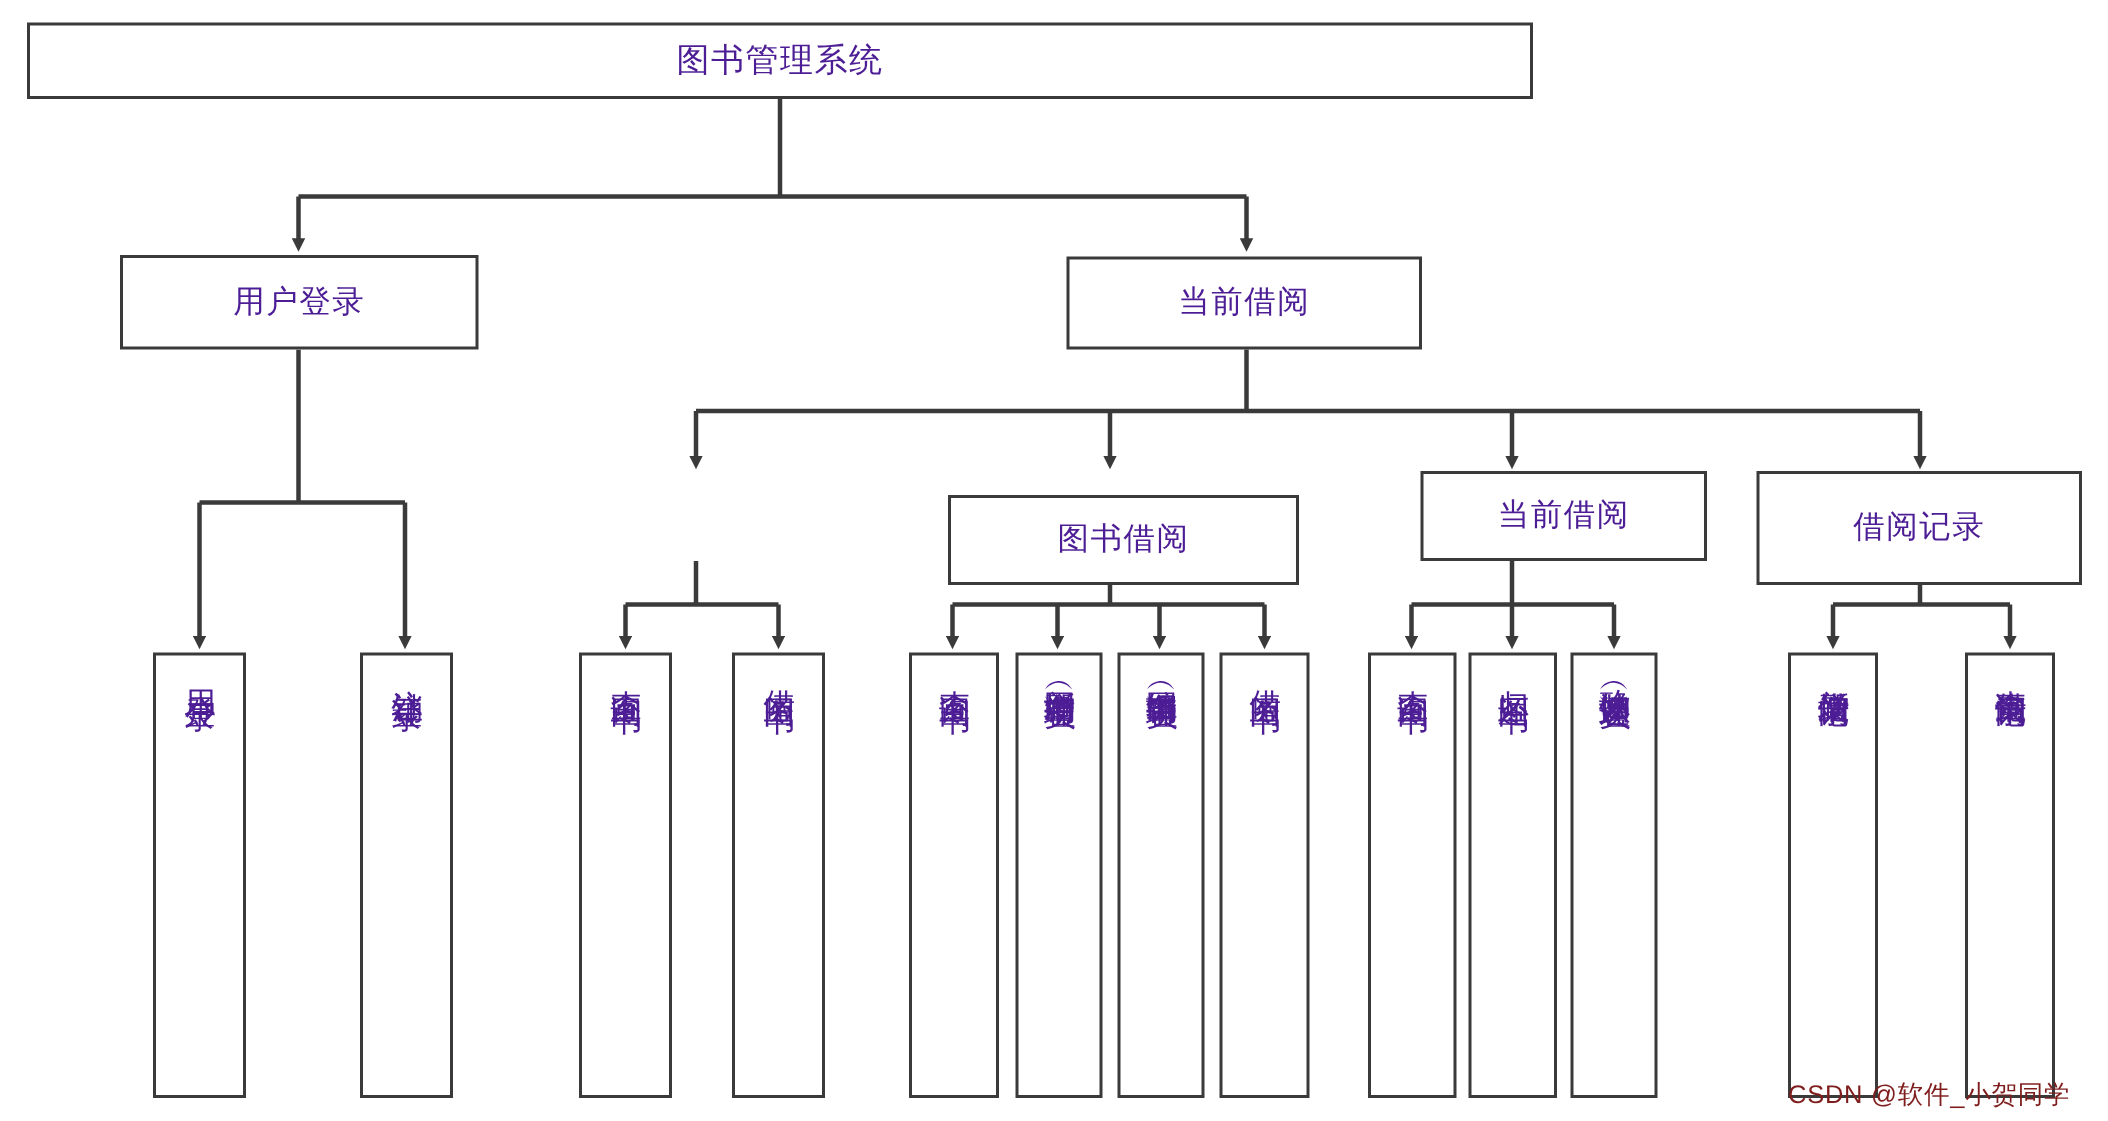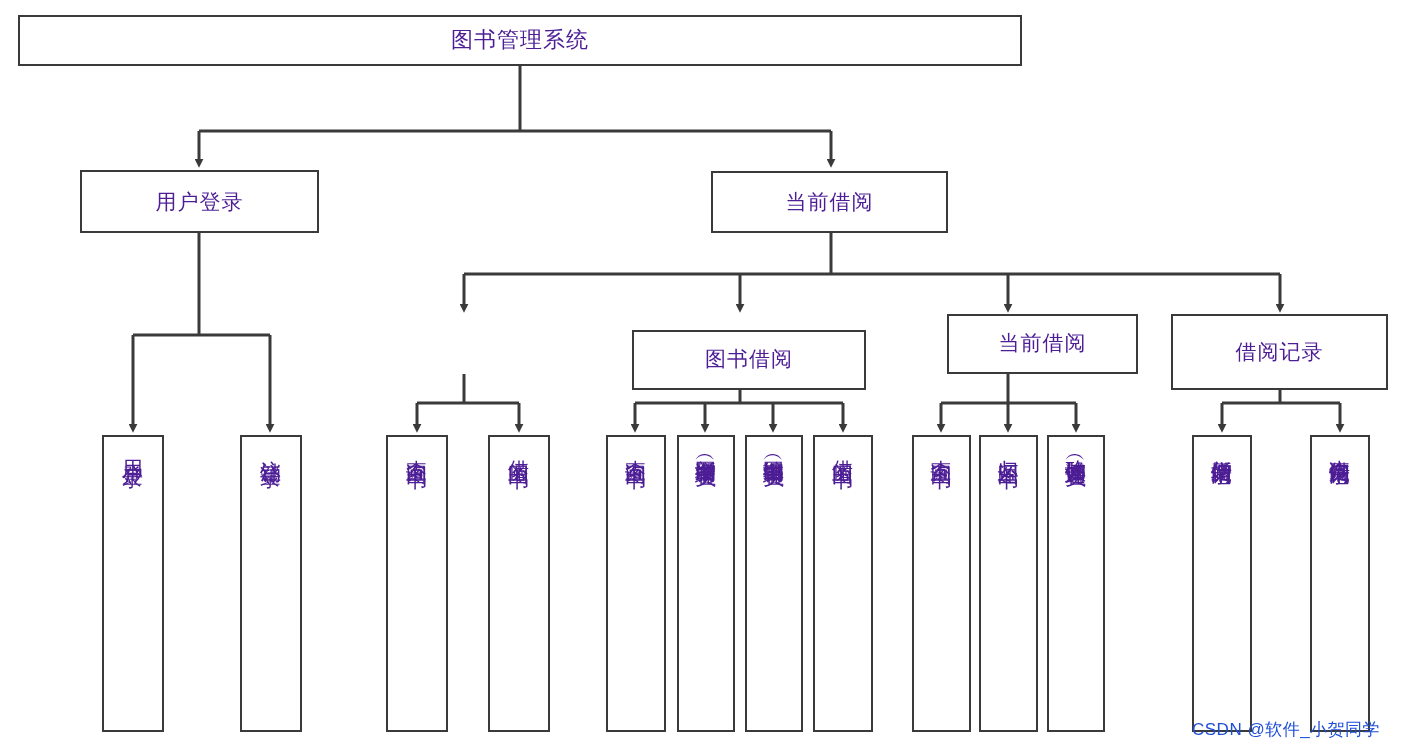--- a/index.html
+++ b/index.html
@@ -64,21 +64,21 @@
     line-height: 1;
     white-space: nowrap;
   }
   
   .node-leaf.leaf-long .node-label {
     letter-spacing: 1px;
   }
   .watermark {
     position: absolute;
     font-size: 17px;
-    color: #1d4ed8;
+    color: #7f1d1d;
     white-space: nowrap;
     z-index: 5;
     letter-spacing: 0.5px;
   }
 </style>
 </head>
 <body>
 
 <div id="diagram-canvas">
 

